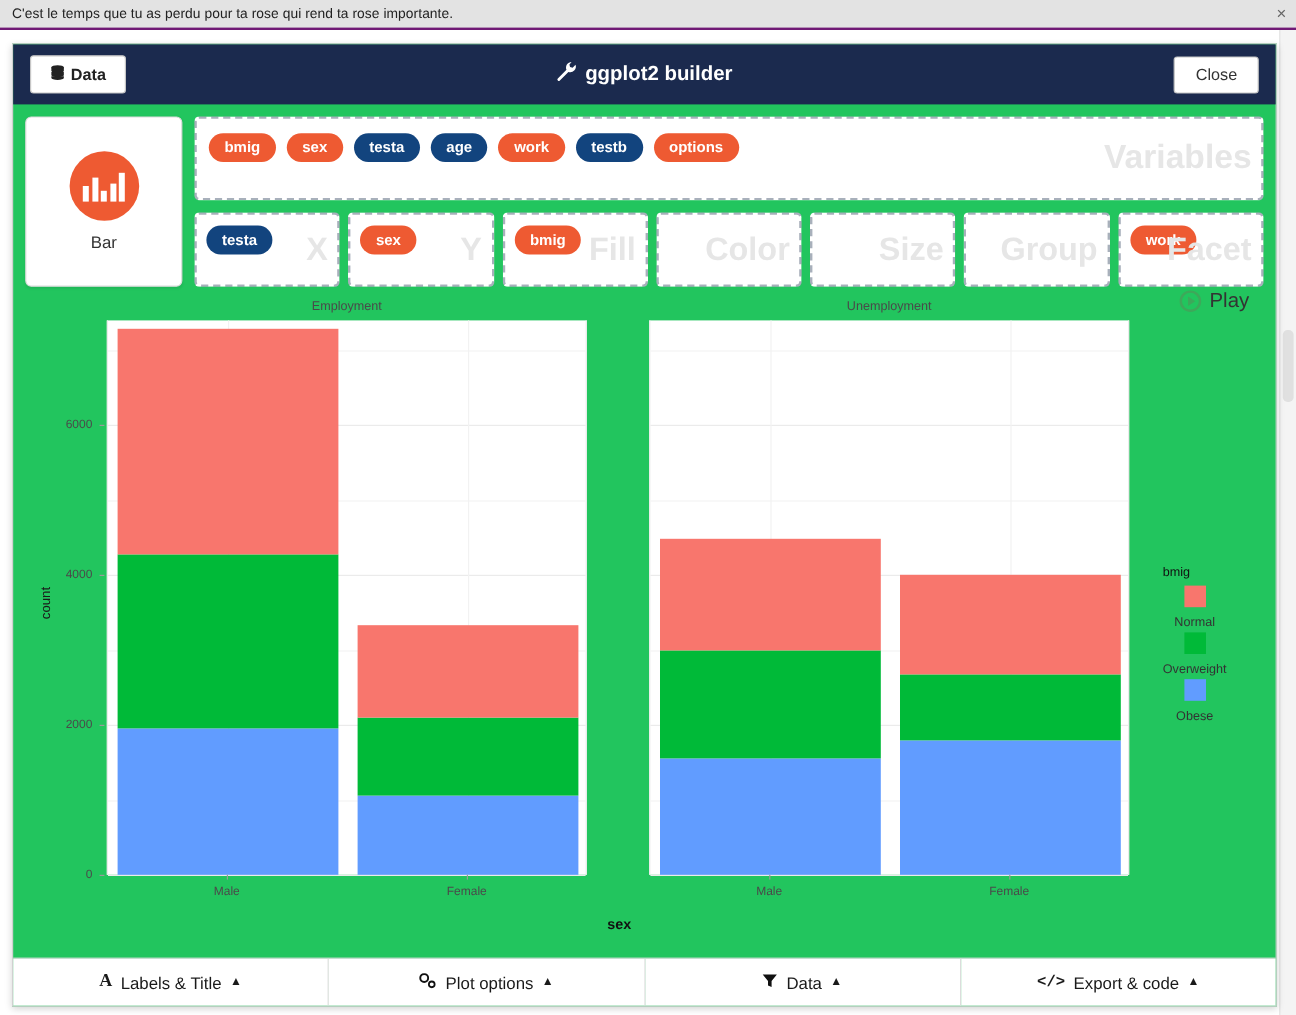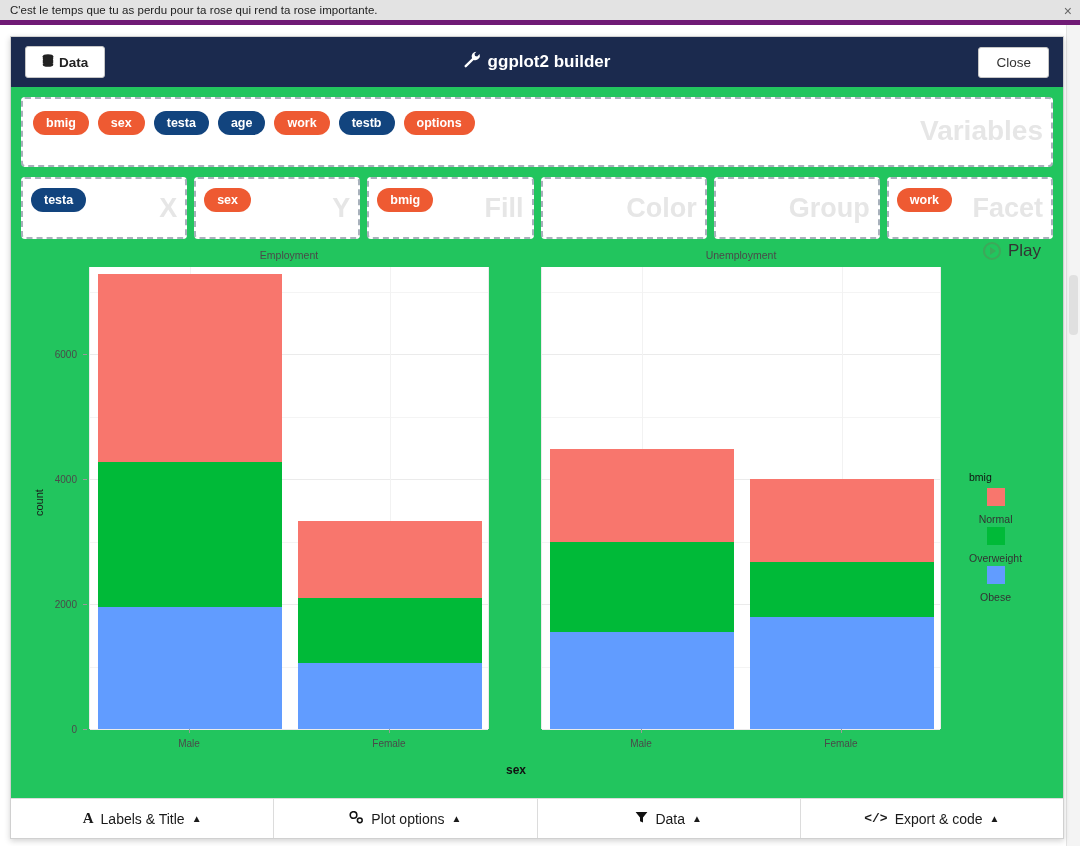--- a/index.html
+++ b/index.html
@@ -8,21 +8,21 @@
     background: #ffffff;
     font-family: "Liberation Sans", sans-serif;
     overflow: hidden;
   }
 
   
   .notif-bar {
     position: absolute; left: 0; top: 0;
     width: 1080px; height: 25px;
     background: #e3e3e3;
-    border-bottom: 5px solid #701a75;
+    border-bottom: 2px solid #701a75;
     display: flex; align-items: center;
   }
   .notif-text {
     font-size: 11.5px; color: #222; margin-left: 10px;
     letter-spacing: 0.05px;
   }
   .notif-close {
     position: absolute; right: 8px; top: 4px;
     font-size: 14px; color: #666; cursor: pointer;
     line-height: 14px;
@@ -255,20 +255,30 @@
         </svg>
       </span>
       <span>ggplot2 builder</span>
     </div>
 
     <button class="btn-close">Close</button>
   </div>
 
   <div class="builder">
 
+    <div class="geom-card">
+      <div class="geom-circle">
+        <i style="height:13px"></i>
+        <i style="height:20px"></i>
+        <i style="height:9px"></i>
+        <i style="height:15px"></i>
+        <i style="height:24px"></i>
+      </div>
+      <div class="geom-label">Bar</div>
+    </div>
 
     <div class="zones-wrap">
 
       <div class="vars-box">
         <span class="pill orange">bmig</span>
         <span class="pill orange">sex</span>
         <span class="pill blue">testa</span>
         <span class="pill blue">age</span>
         <span class="pill orange">work</span>
         <span class="pill blue">testb</span>
@@ -284,20 +294,23 @@
         <div class="drop-zone">
           <span class="pill orange">sex</span>
           <span class="zone-ghost">Y</span>
         </div>
         <div class="drop-zone">
           <span class="pill orange">bmig</span>
           <span class="zone-ghost">Fill</span>
         </div>
         <div class="drop-zone">
           <span class="zone-ghost">Color</span>
+        </div>
+        <div class="drop-zone">
+          <span class="zone-ghost">Size</span>
         </div>
         <div class="drop-zone">
           <span class="zone-ghost">Group</span>
         </div>
         <div class="drop-zone">
           <span class="pill orange">work</span>
           <span class="zone-ghost">Facet</span>
         </div>
       </div>
 

